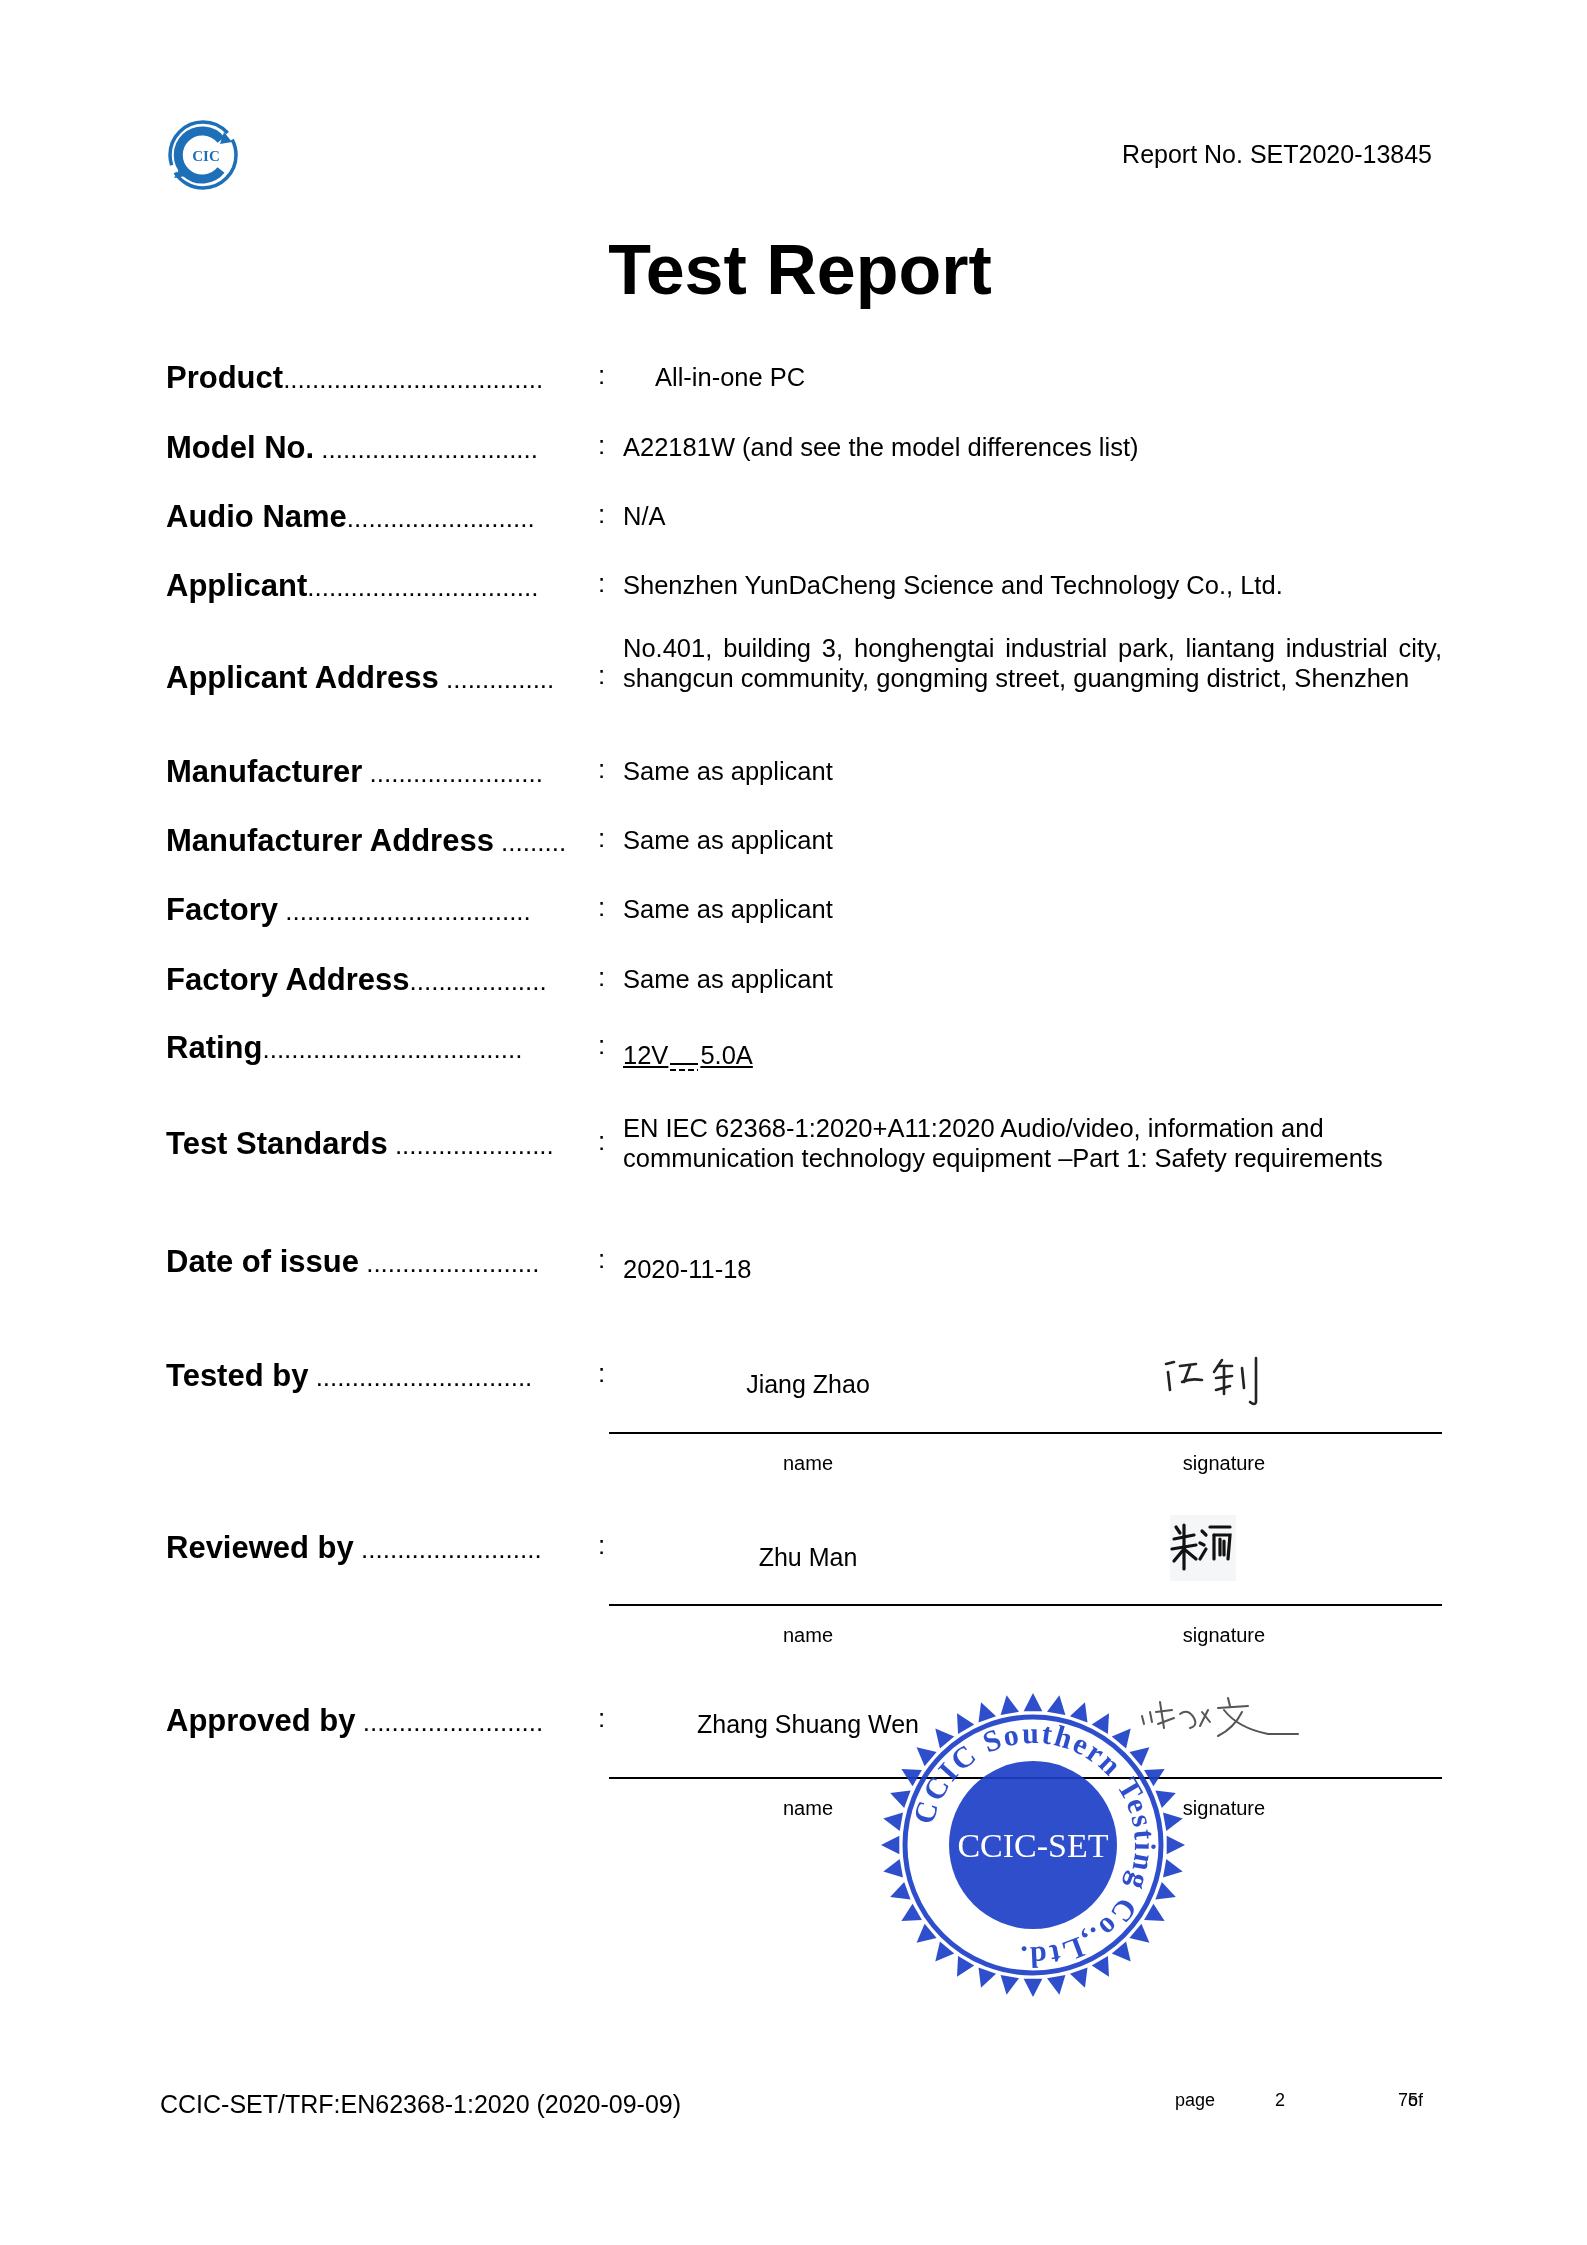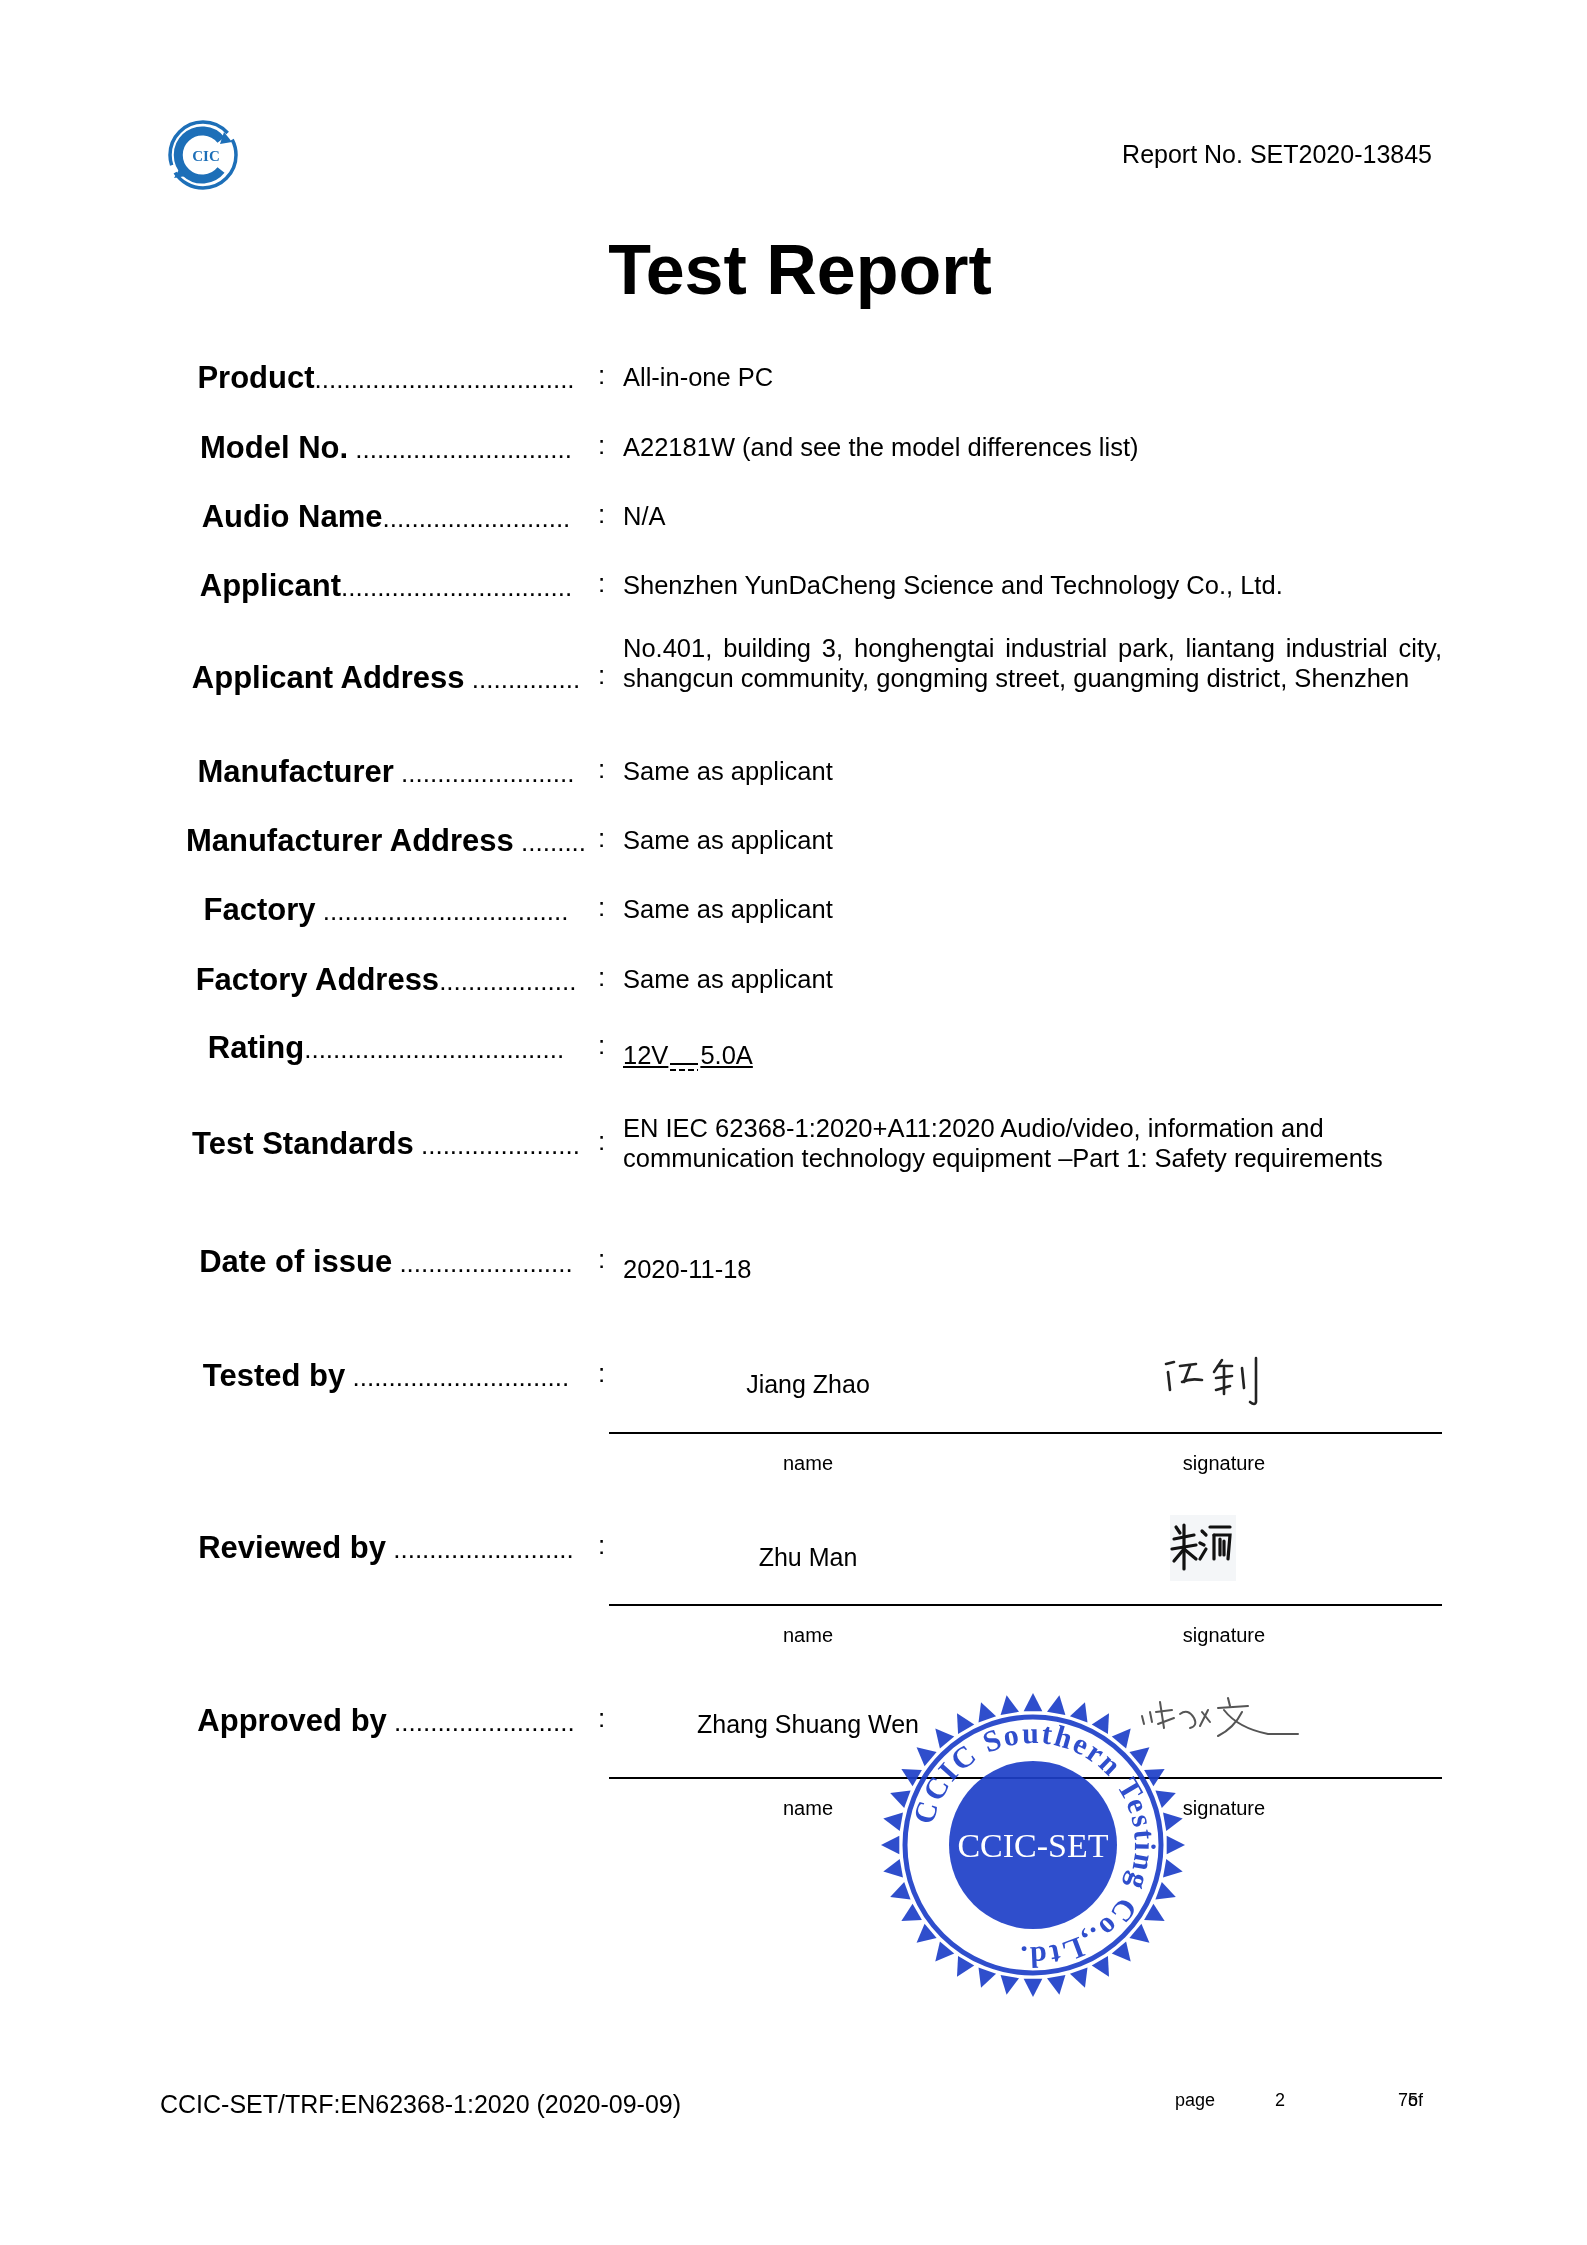--- a/index.html
+++ b/index.html
@@ -3,21 +3,21 @@
 <meta charset="utf-8">
 <style>
   html, body { margin:0; padding:0; background:#ffffff; }
   body { width:1587px; height:2245px; position:relative; overflow:hidden;
          font-family:"Liberation Sans", sans-serif; color:#000; }
   .abs { position:absolute; }
   .logo { left:166px; top:118px; width:74px; height:74px; }
   .report-no { right:155px; top:140px; font-size:25px; white-space:nowrap; }
   .title { left:0; width:1600px; text-align:center; top:230px; font-size:70px; font-weight:bold; }
   .row { position:absolute; left:166px; width:1276px; }
-  .label { position:absolute; left:0; width:440px; font-size:31px; font-weight:bold; white-space:nowrap; overflow:hidden;text-align:center; }
+  .label { position:absolute; left:0; width:440px; font-size:31px; font-weight:bold; white-space:nowrap; overflow:hidden; }
   .label .dots { font-weight:normal; font-size:26px; }
   .colon { position:absolute; left:432px; font-size:26px; }
   .value { position:absolute; left:457px; width:819px; font-size:25.5px; line-height:30px; }
   .value.just { text-align:justify; text-align-last:left; }
   .sig-name { position:absolute; font-size:25px; text-align:center; width:300px; }
   .sig-line { position:absolute; left:609px; width:833px; height:2px; background:#000; }
   .sig-caption { position:absolute; font-size:20px; text-align:center; width:200px; }
   .signature-svg { position:absolute; }
   .stamp { left:878px; top:1690px; width:310px; height:310px; }
   .footer-left { left:160px; top:2090px; font-size:25px; }
@@ -35,21 +35,21 @@
     <text x="40" y="43" font-family="Liberation Serif, serif" font-size="15" font-weight="bold" fill="#1d6fb8" text-anchor="middle">CIC</text>
   </svg>
 </div>
 <div class="abs report-no">Report No. SET2020-13845</div>
 
 <div class="abs title">Test Report</div>
 
 <div class="row" style="top:360px;">
   <div class="label"><span>Product</span><span class="dots">....................................</span></div>
   <span class="colon">:</span>
-  <div class="value" style="top:2px;">All-in-one PC</div>
+  <div class="value" style="top:2px;margin-left:32px;">All-in-one PC</div>
 </div>
 
 <div class="row" style="top:430px;">
   <div class="label"><span>Model No.</span><span class="dots"> ..............................</span></div>
   <span class="colon">:</span>
   <div class="value" style="top:2px;">A22181W (and see the model differences list)</div>
 </div>
 
 <div class="row" style="top:499px;">
   <div class="label"><span>Audio Name</span><span class="dots">..........................</span></div>

